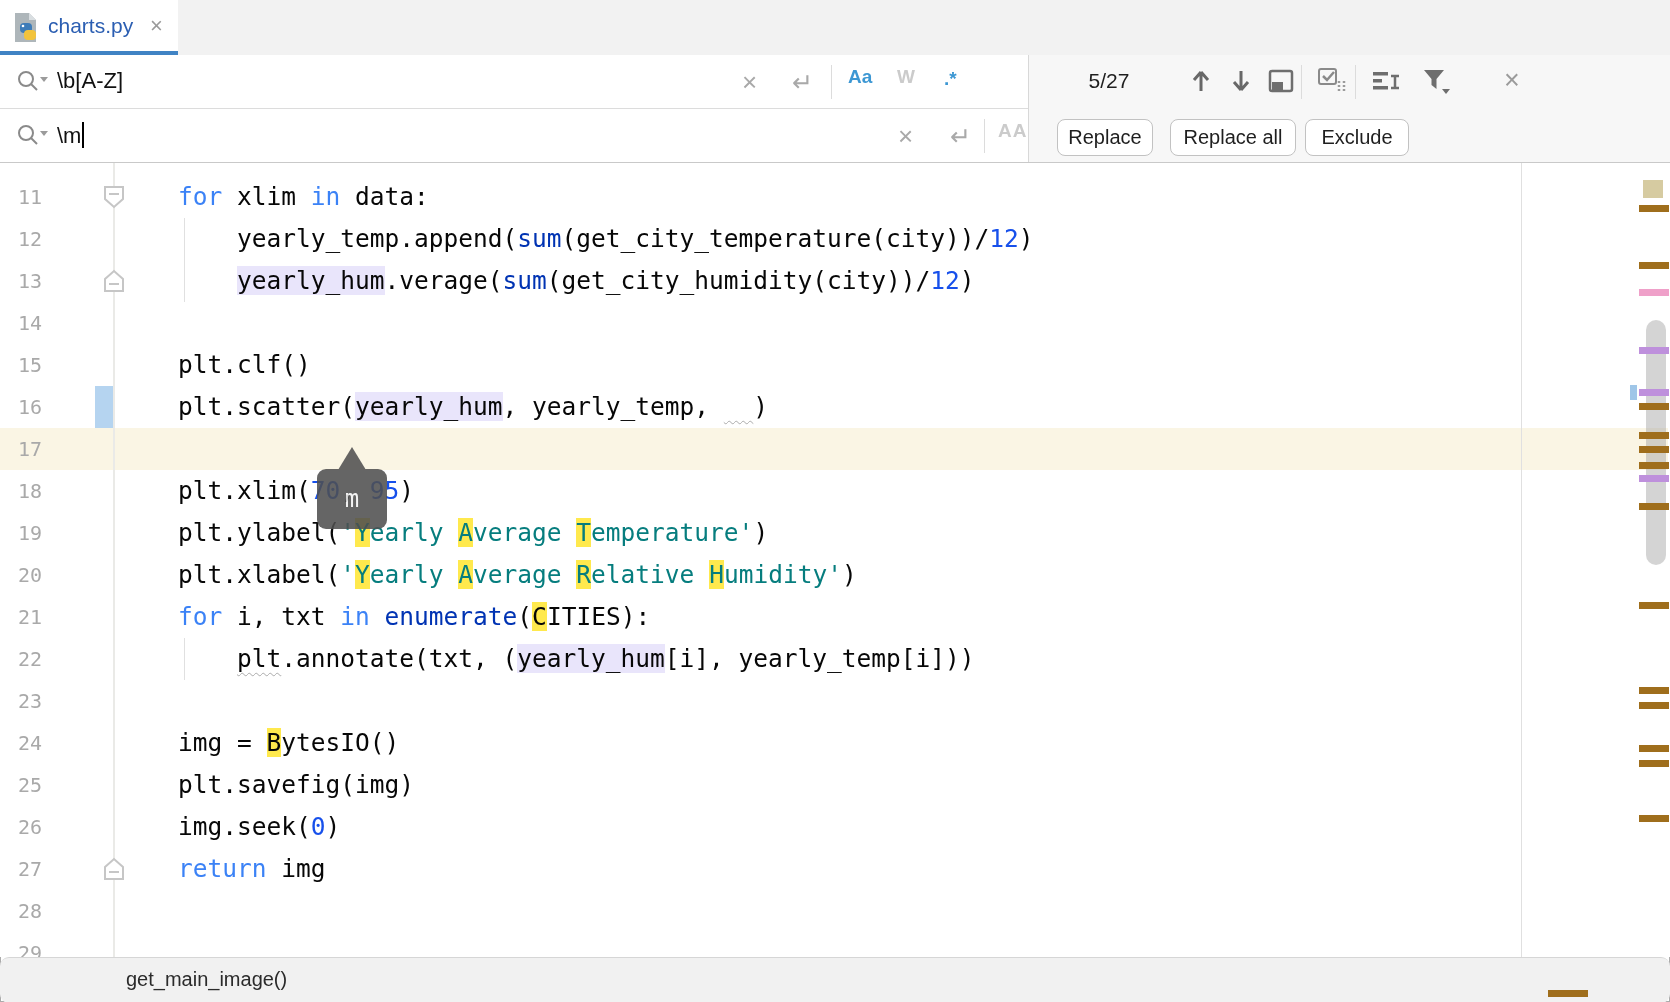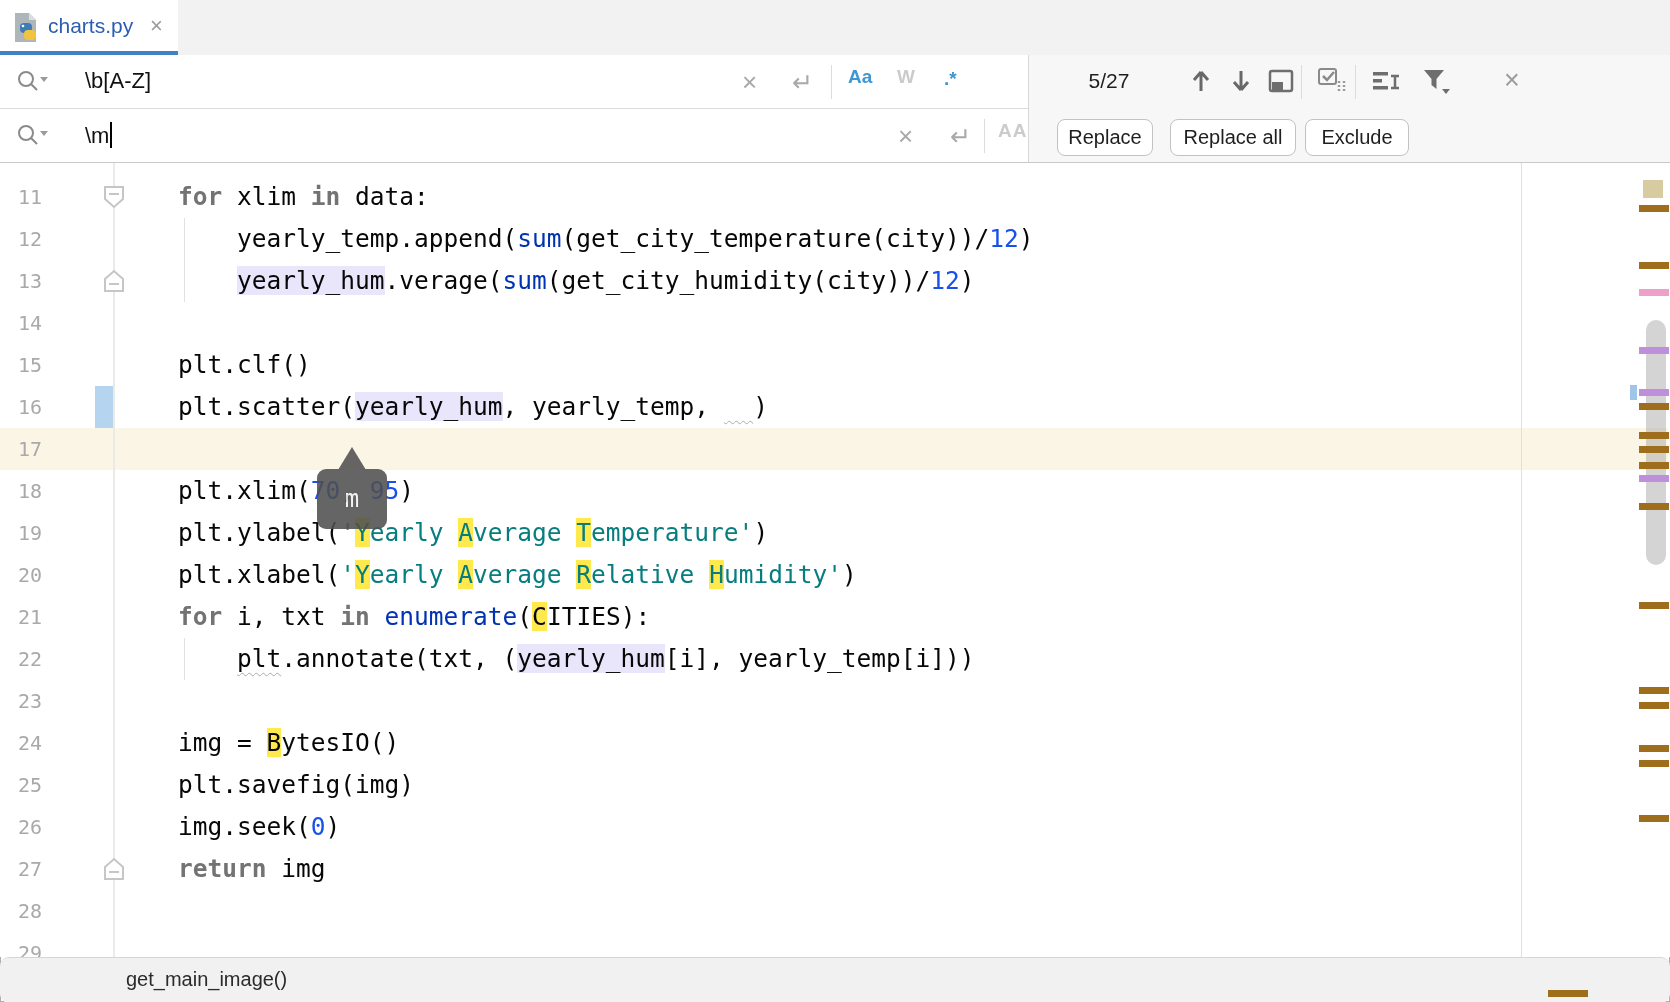--- a/index.html
+++ b/index.html
@@ -13,21 +13,21 @@
   .tab-icon{position:absolute;left:12px;top:12px;}
   .tab-label{position:absolute;left:48px;top:14px;font-size:21px;color:#2B5EB2;}
   .tab-close{position:absolute;left:150px;top:13px;font-size:22px;color:#9A9A9A;cursor:pointer;}
 
   
   .findbar{position:absolute;left:0;top:55px;width:100%;height:107px;background:#fff;border-bottom:1px solid #C9C9C9;}
   .ffields{position:absolute;left:0;top:0;width:1028px;height:107px;background:#fff;border-right:1px solid #D8D8D8;}
   .frow{position:absolute;left:0;right:0;height:53px;}
   .frow1{top:0;border-bottom:1px solid #DCDCDC;}
   .frow2{top:54px;}
-  .fvalue{position:absolute;left:57px;top:13px;font-size:22px;color:#111;white-space:pre;margin-left:28px;}
+  .fvalue{position:absolute;left:57px;top:13px;font-size:22px;color:#111;white-space:pre;}
   .caret{display:inline-block;width:2px;height:26px;background:#000;vertical-align:-5px;margin-left:1px;}
   .mini{position:absolute;color:#9B9B9B;}
   .xclear{font-size:26px;line-height:26px;color:#A9A9A9;cursor:pointer;}
   .nl{font-size:25px;color:#A9A9A9;cursor:pointer;}
   .vsep{position:absolute;width:1px;top:10px;height:34px;background:#DCDCDC;}
   .tog{position:absolute;top:11px;font-size:19px;font-weight:bold;cursor:pointer;}
   .tog.on{color:#3C97D3;}
   .tog.off{color:#CBCBCB;}
   .factions{position:absolute;left:1029px;right:0;top:0;height:107px;background:#F7F7F7;}
   .fcount{position:absolute;left:30px;top:14px;width:100px;text-align:center;font-size:21px;color:#1E1E1E;}
@@ -39,21 +39,21 @@
 
   
   .editor{position:absolute;left:0;top:163px;width:100%;height:794px;background:#fff;overflow:hidden;}
   .caret-row{position:absolute;left:0;width:1668px;height:42px;background:#FAF5E4;z-index:1;}
   .gutterline{position:absolute;left:113px;top:0;width:2px;height:100%;background:#EAEAE7;z-index:2;}
   .changebar{position:absolute;left:95px;width:18px;height:42px;background:#B5D4F0;z-index:3;}
   .guide{position:absolute;width:1px;background:#E0E0E0;z-index:1;}
   .codeline{position:absolute;left:0;width:100%;height:42px;z-index:2;}
   .lnum{position:absolute;left:0;top:0;width:42px;text-align:right;font:20px/42px "DejaVu Sans Mono",monospace;color:#A9A9A9;}
   .ltext{position:absolute;left:119px;top:0;font:24.5px/42px "DejaVu Sans Mono",monospace;color:#070707;white-space:pre;}
-  .tk-k{color:#737373;font-weight:bold;} .tk-b{color:#0033B3;} .tk-n{color:#1750EB;} .tk-s{color:#067D7E;}
+  .tk-k{color:#3b82f6;} .tk-b{color:#0033B3;} .tk-n{color:#1750EB;} .tk-s{color:#067D7E;}
   .tk-m{background:#FFE94D;}
   .tk-u{background:#E9E5FB;}
   .tk-cur{background:#A9D3F5;outline:2px solid #0A0A0A;}
   .tk-pw,.tk-ws{text-decoration:underline wavy #ABABAB 1px;text-underline-offset:5px;}
   .foldmark{position:absolute;left:103px;width:22px;height:24px;z-index:3;cursor:pointer;}
 
   
   .tipwrap{position:absolute;left:0;top:0;z-index:6;opacity:0.87;}
   .tiparrow{position:absolute;left:338px;top:284px;width:0;height:0;
     border-left:14px solid transparent;border-right:14px solid transparent;border-bottom:23px solid #4F4F4F;}

